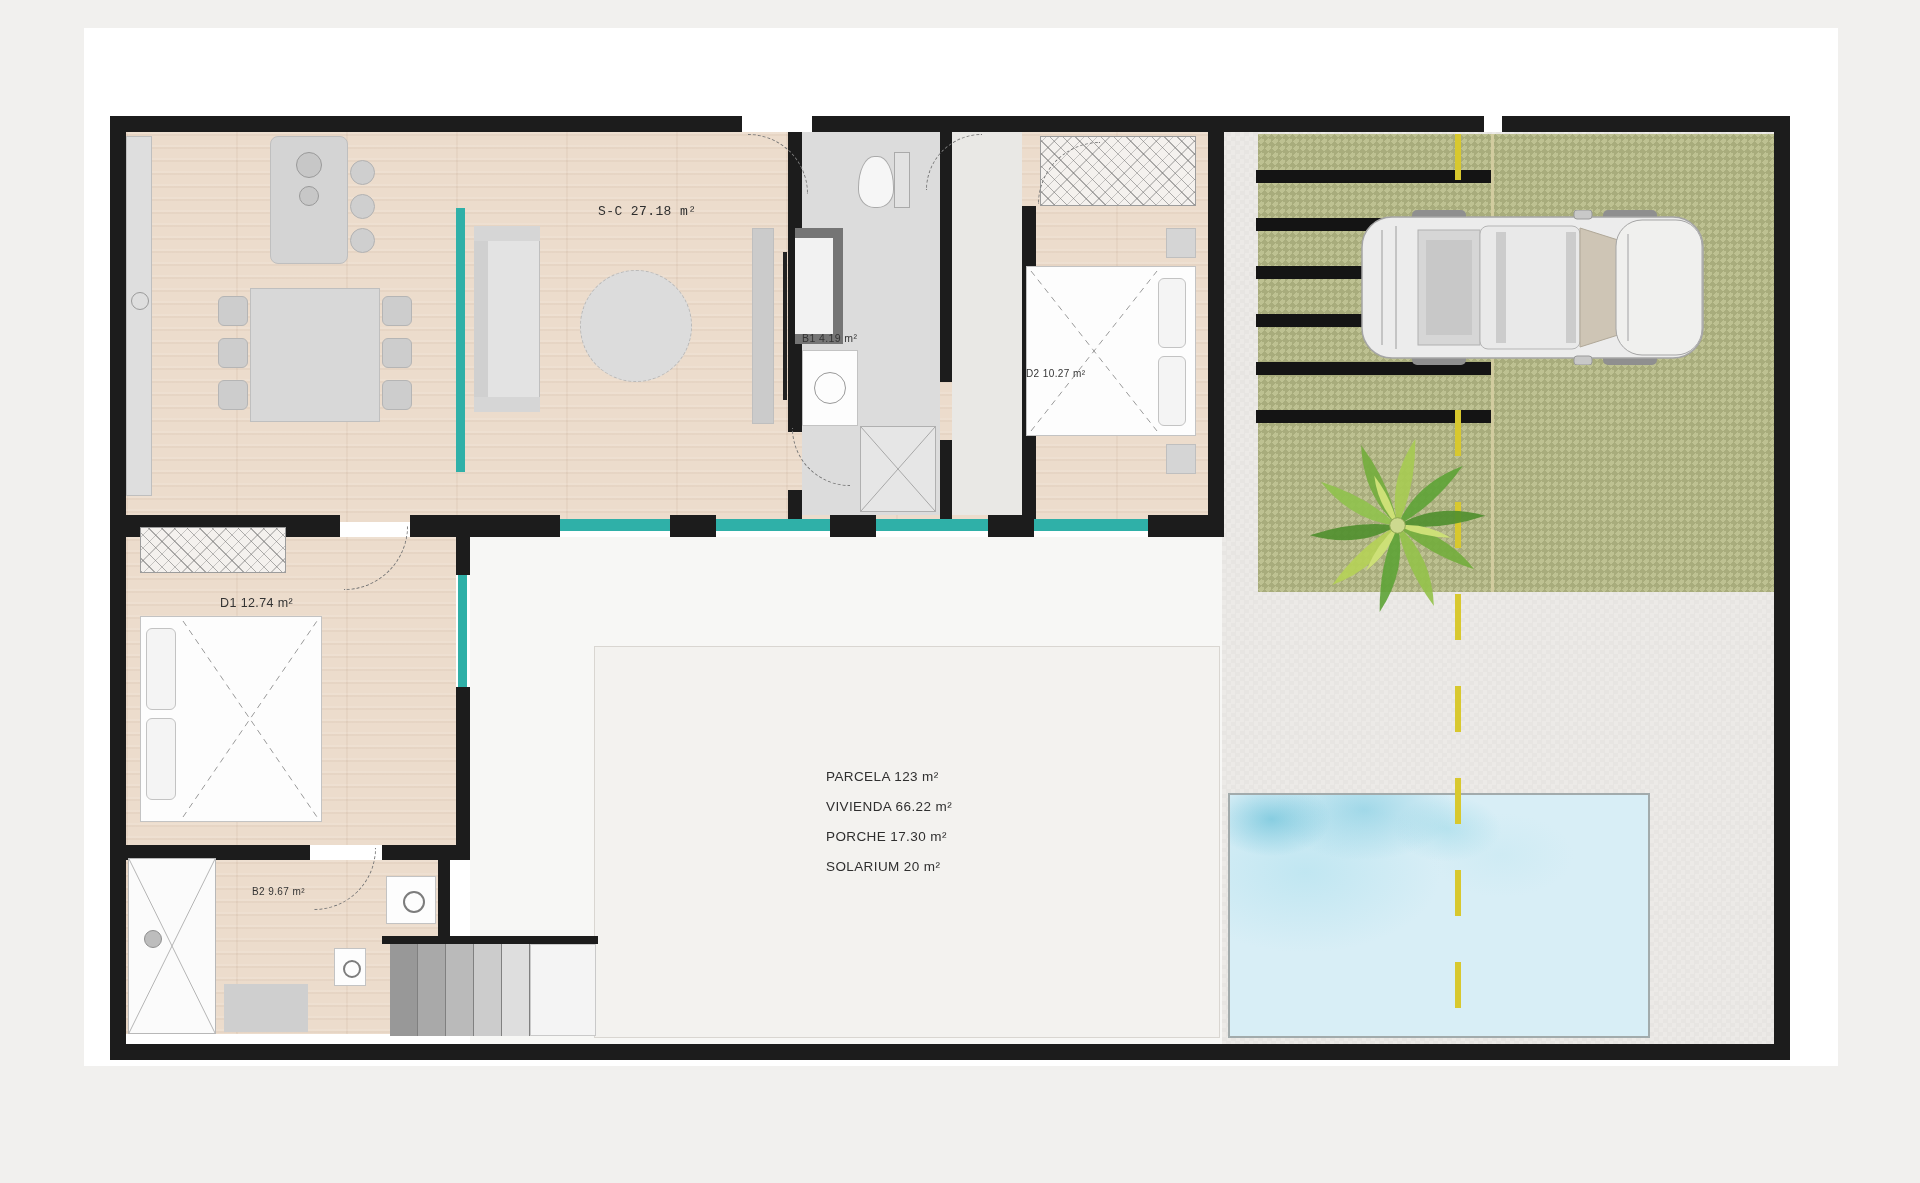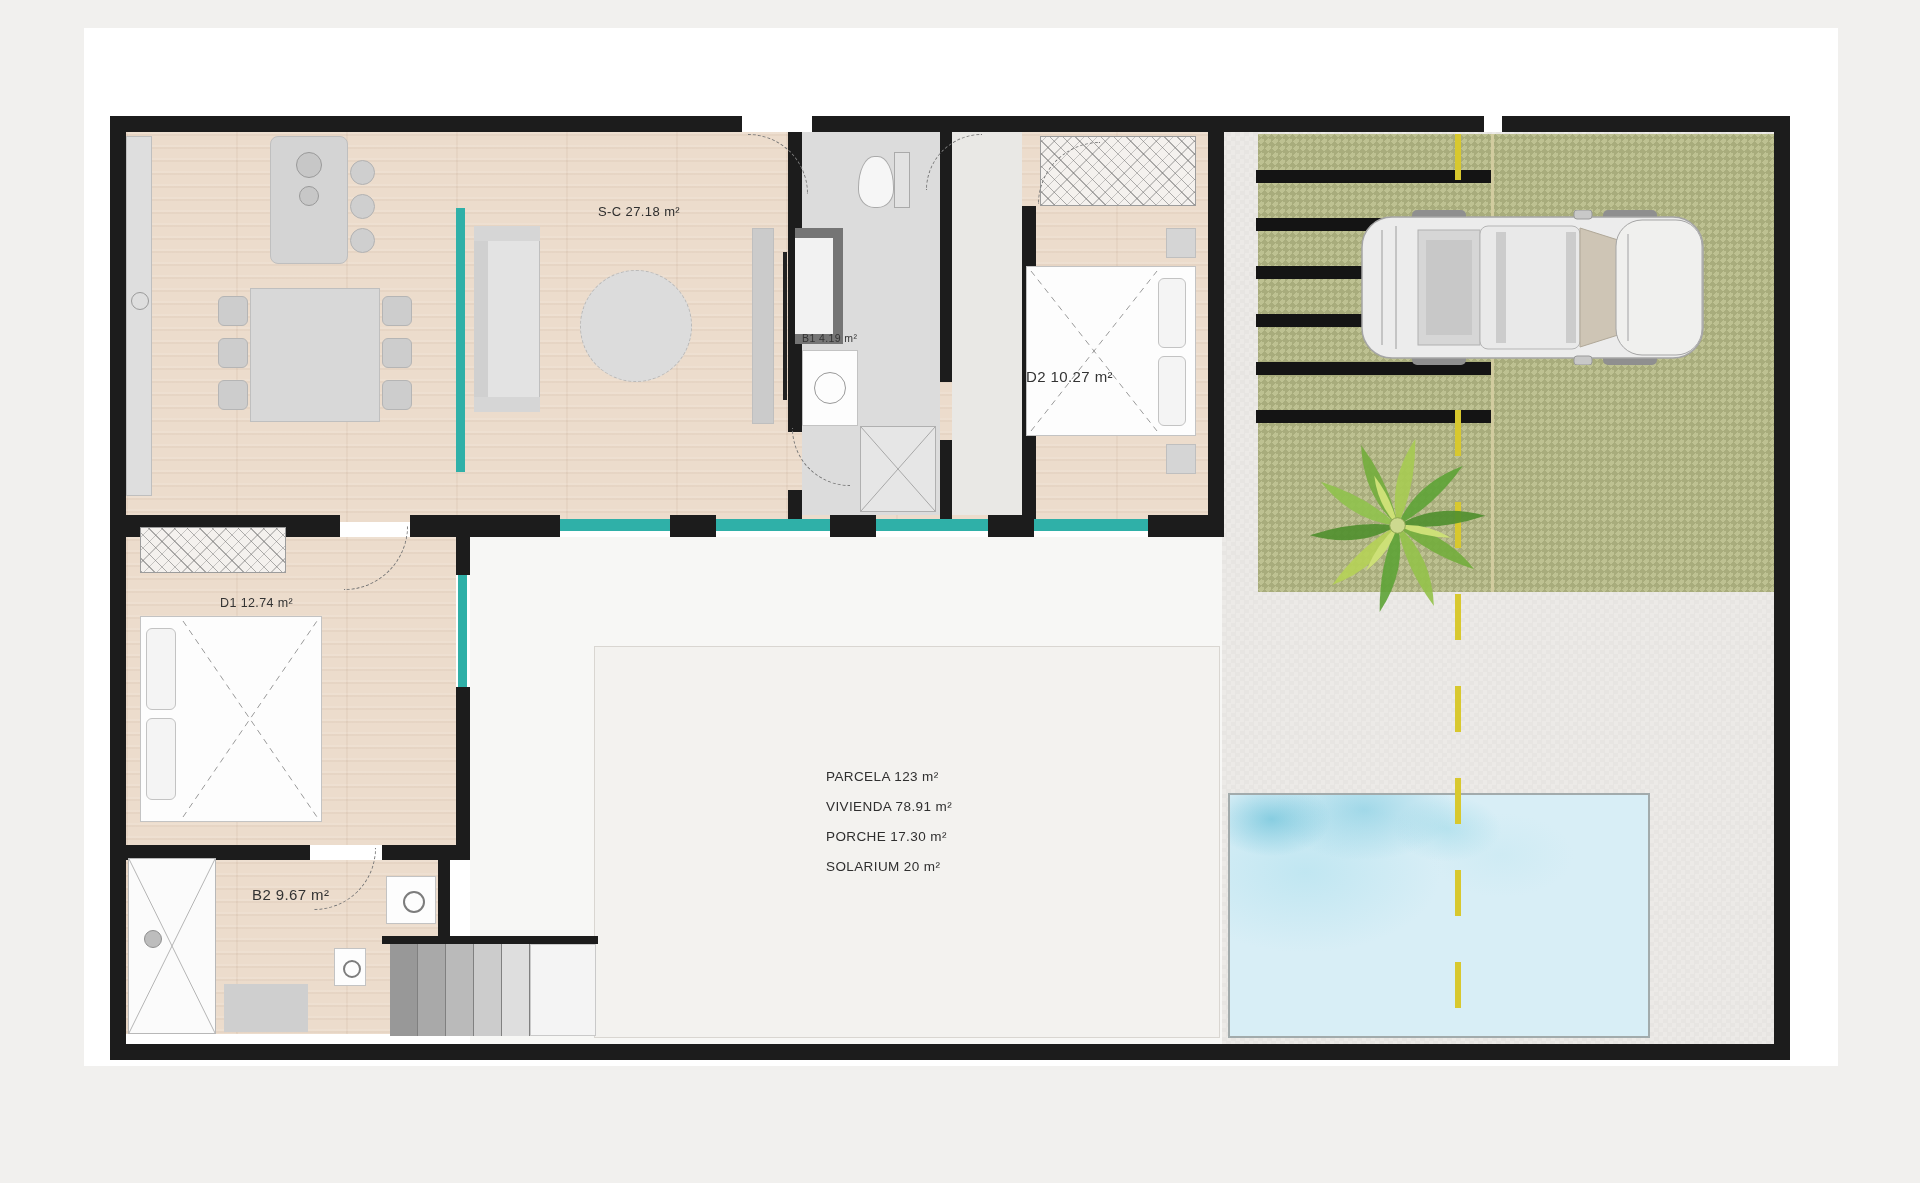--- a/index.html
+++ b/index.html
@@ -27,21 +27,21 @@
   .white-furn{position:absolute;background:#fdfdfd;border:1px solid #c3c3c3;box-sizing:border-box;}
   .hatch{position:absolute;box-sizing:border-box;border:1px solid #9c9c9c;background:
       repeating-linear-gradient(45deg, rgba(110,110,110,.55) 0 1px, transparent 1px 9px),
       repeating-linear-gradient(-45deg, rgba(110,110,110,.35) 0 1px, transparent 1px 9px),
       #f4f1ee;}
   .arc{position:absolute;border:1.6px dashed #787878;box-sizing:border-box;}
   .arc.tl{border-right:none;border-bottom:none;border-radius:100% 0 0 0;}
   .arc.tr{border-left:none;border-bottom:none;border-radius:0 100% 0 0;}
   .arc.bl{border-right:none;border-top:none;border-radius:0 0 0 100%;}
   .arc.br{border-left:none;border-top:none;border-radius:0 0 100% 0;}
-  .room-label{position:absolute;font-size:15px;letter-spacing:.4px;color:#333;white-space:nowrap;}
+  .room-label{position:absolute;font-size:10px;letter-spacing:.4px;color:#333;white-space:nowrap;}
   .big-label{font-size:13px;color:#2e2e2e;}
   .summary{position:absolute;font-size:13.5px;letter-spacing:.4px;color:#2f2f2f;line-height:30px;white-space:nowrap;}
   .beam{position:absolute;background:#141414;}
   .roadline{position:absolute;width:6px;
       background:repeating-linear-gradient(180deg,#d8c82e 0 46px, transparent 46px 92px);}
   .boundary{position:absolute;width:3px;background:#d2cc9f;}
   .pool{position:absolute;box-sizing:border-box;border:2px solid #a2abac;
       background:
         radial-gradient(95px 60px at 10% 10%, rgba(96,189,214,.65), transparent 62%),
         radial-gradient(150px 85px at 32% 6%, rgba(118,199,221,.55), transparent 60%),
@@ -247,26 +247,26 @@
   <div class="step" style="left:502px;top:944px;width:28px;height:92px;background:#dedede;"></div>
   <div class="abs" style="left:530px;top:944px;width:66px;height:92px;background:#f4f4f4;border:1px solid #c9c9c9;box-sizing:border-box;"></div>
 
   <div class="arc tr" style="left:748px;top:134px;width:60px;height:60px;"></div>
   <div class="arc tl" style="left:926px;top:134px;width:56px;height:56px;"></div>
   <div class="arc tl" style="left:1038px;top:142px;width:62px;height:62px;"></div>
   <div class="arc bl" style="left:792px;top:428px;width:58px;height:58px;"></div>
   <div class="arc br" style="left:344px;top:526px;width:64px;height:64px;"></div>
   <div class="arc br" style="left:314px;top:848px;width:62px;height:62px;"></div>
 
-  <div class="room-label big-label" style="left:598px;top:204px;">S-C 27.18 m²</div>
+  <div class="room-label big-label" style="left:598px;top:204px;font-family:Liberation Mono, monospace;">S-C 27.18 m²</div>
   <div class="room-label" style="left:802px;top:332px;font-size:10.5px;">B1 4.19 m²</div>
   <div class="room-label" style="left:1026px;top:368px;">D2 10.27 m²</div>
   <div class="room-label" style="left:220px;top:596px;font-size:12.5px;">D1 12.74 m²</div>
   <div class="room-label" style="left:252px;top:886px;">B2 9.67 m²</div>
 
   <div class="summary" style="left:826px;top:762px;">
     <div>PARCELA 123 m²</div>
-    <div>VIVIENDA 78.91 m²</div>
+    <div>VIVIENDA 66.22 m²</div>
     <div>PORCHE 17.30 m²</div>
     <div>SOLARIUM 20 m²</div>
   </div>
 
 </div>
 
 </body></html>

